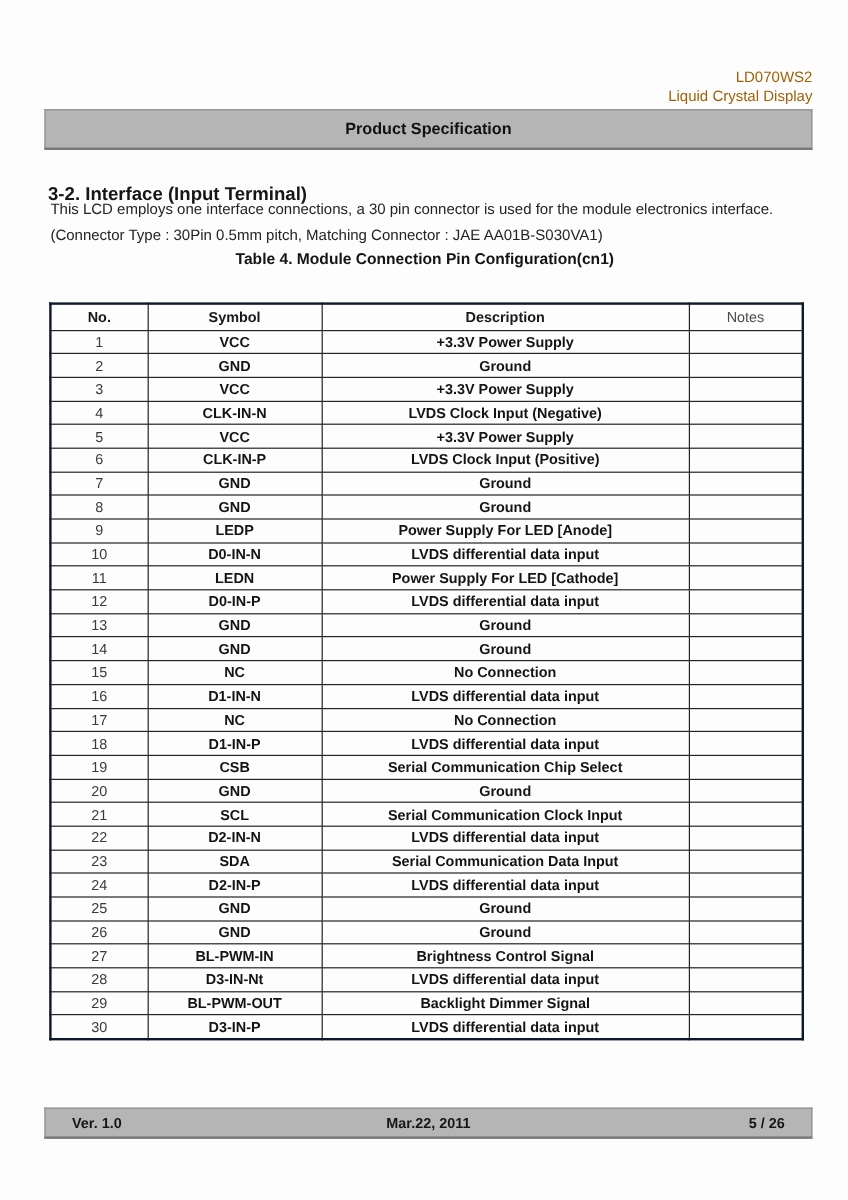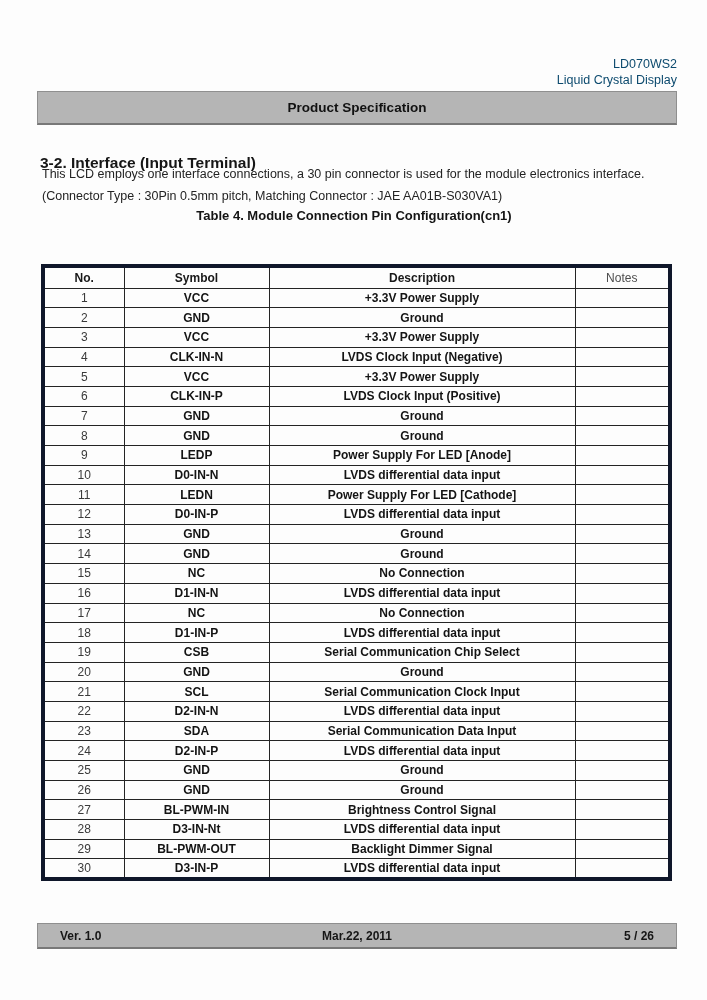--- a/index.html
+++ b/index.html
@@ -17,21 +17,21 @@
     overflow: hidden;
   }
   
   .doc-header {
     position: absolute;
     top: 56px;
     right: 30px;
     text-align: right;
     font-size: 12.5px;
     line-height: 16px;
-    color: #0c4a6e;
+    color: #a16207;
   }
   
   .banner {
     position: absolute;
     left: 37px;
     width: 640px;
     height: 34px;
     background: #b5b5b5;
     border: 1px solid #8f8f8f;
     border-bottom: 2px solid #787878;
@@ -69,26 +69,26 @@
     left: 41px;
     width: 626px;
     text-align: center;
     font-size: 13px;
     font-weight: bold;
     color: #141414;
   }
   
   table.pin-table {
     position: absolute;
-    top: 264px;
+    top: 252px;
     left: 41px;
     width: 627px;
     border-collapse: collapse;
     table-layout: fixed;
-    border: 4px solid #0f172a;
+    border: 2px solid #0f172a;
   }
   table.pin-table th, table.pin-table td {
     border: 1px solid #242424;
     text-align: center;
     vertical-align: middle;
     font-size: 12px;
     overflow: hidden;
     white-space: nowrap;
   }
   table.pin-table th {

